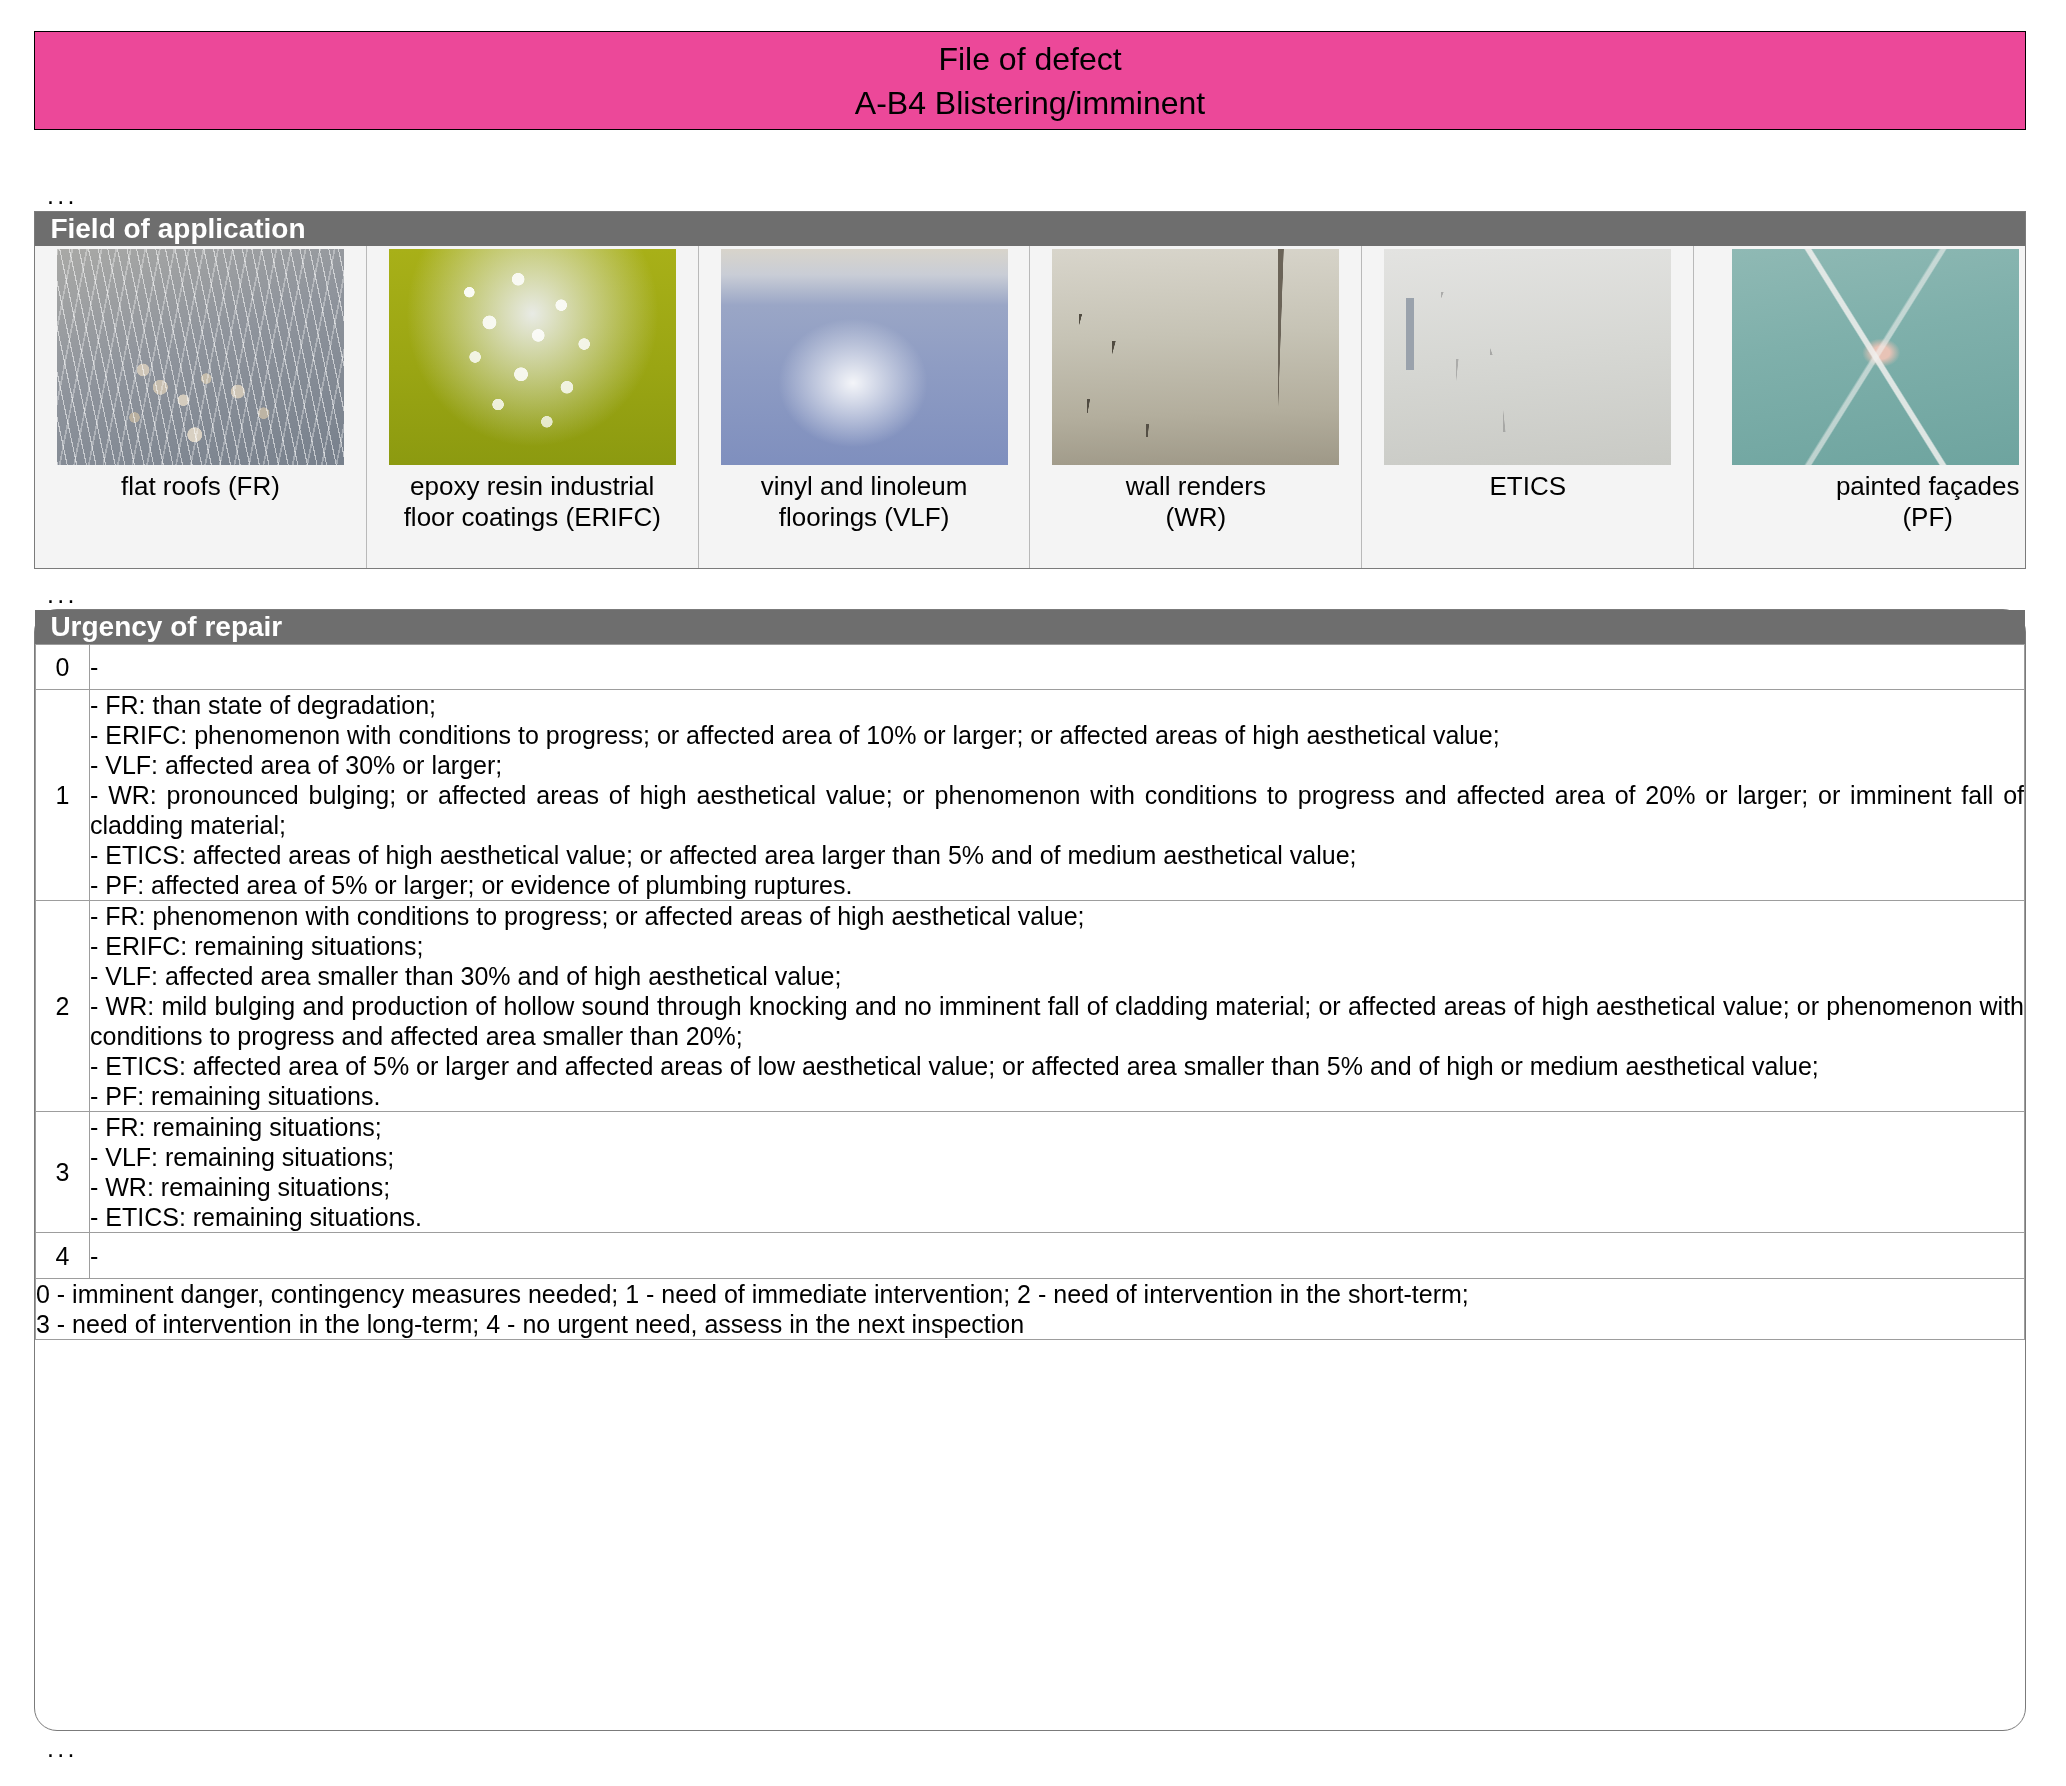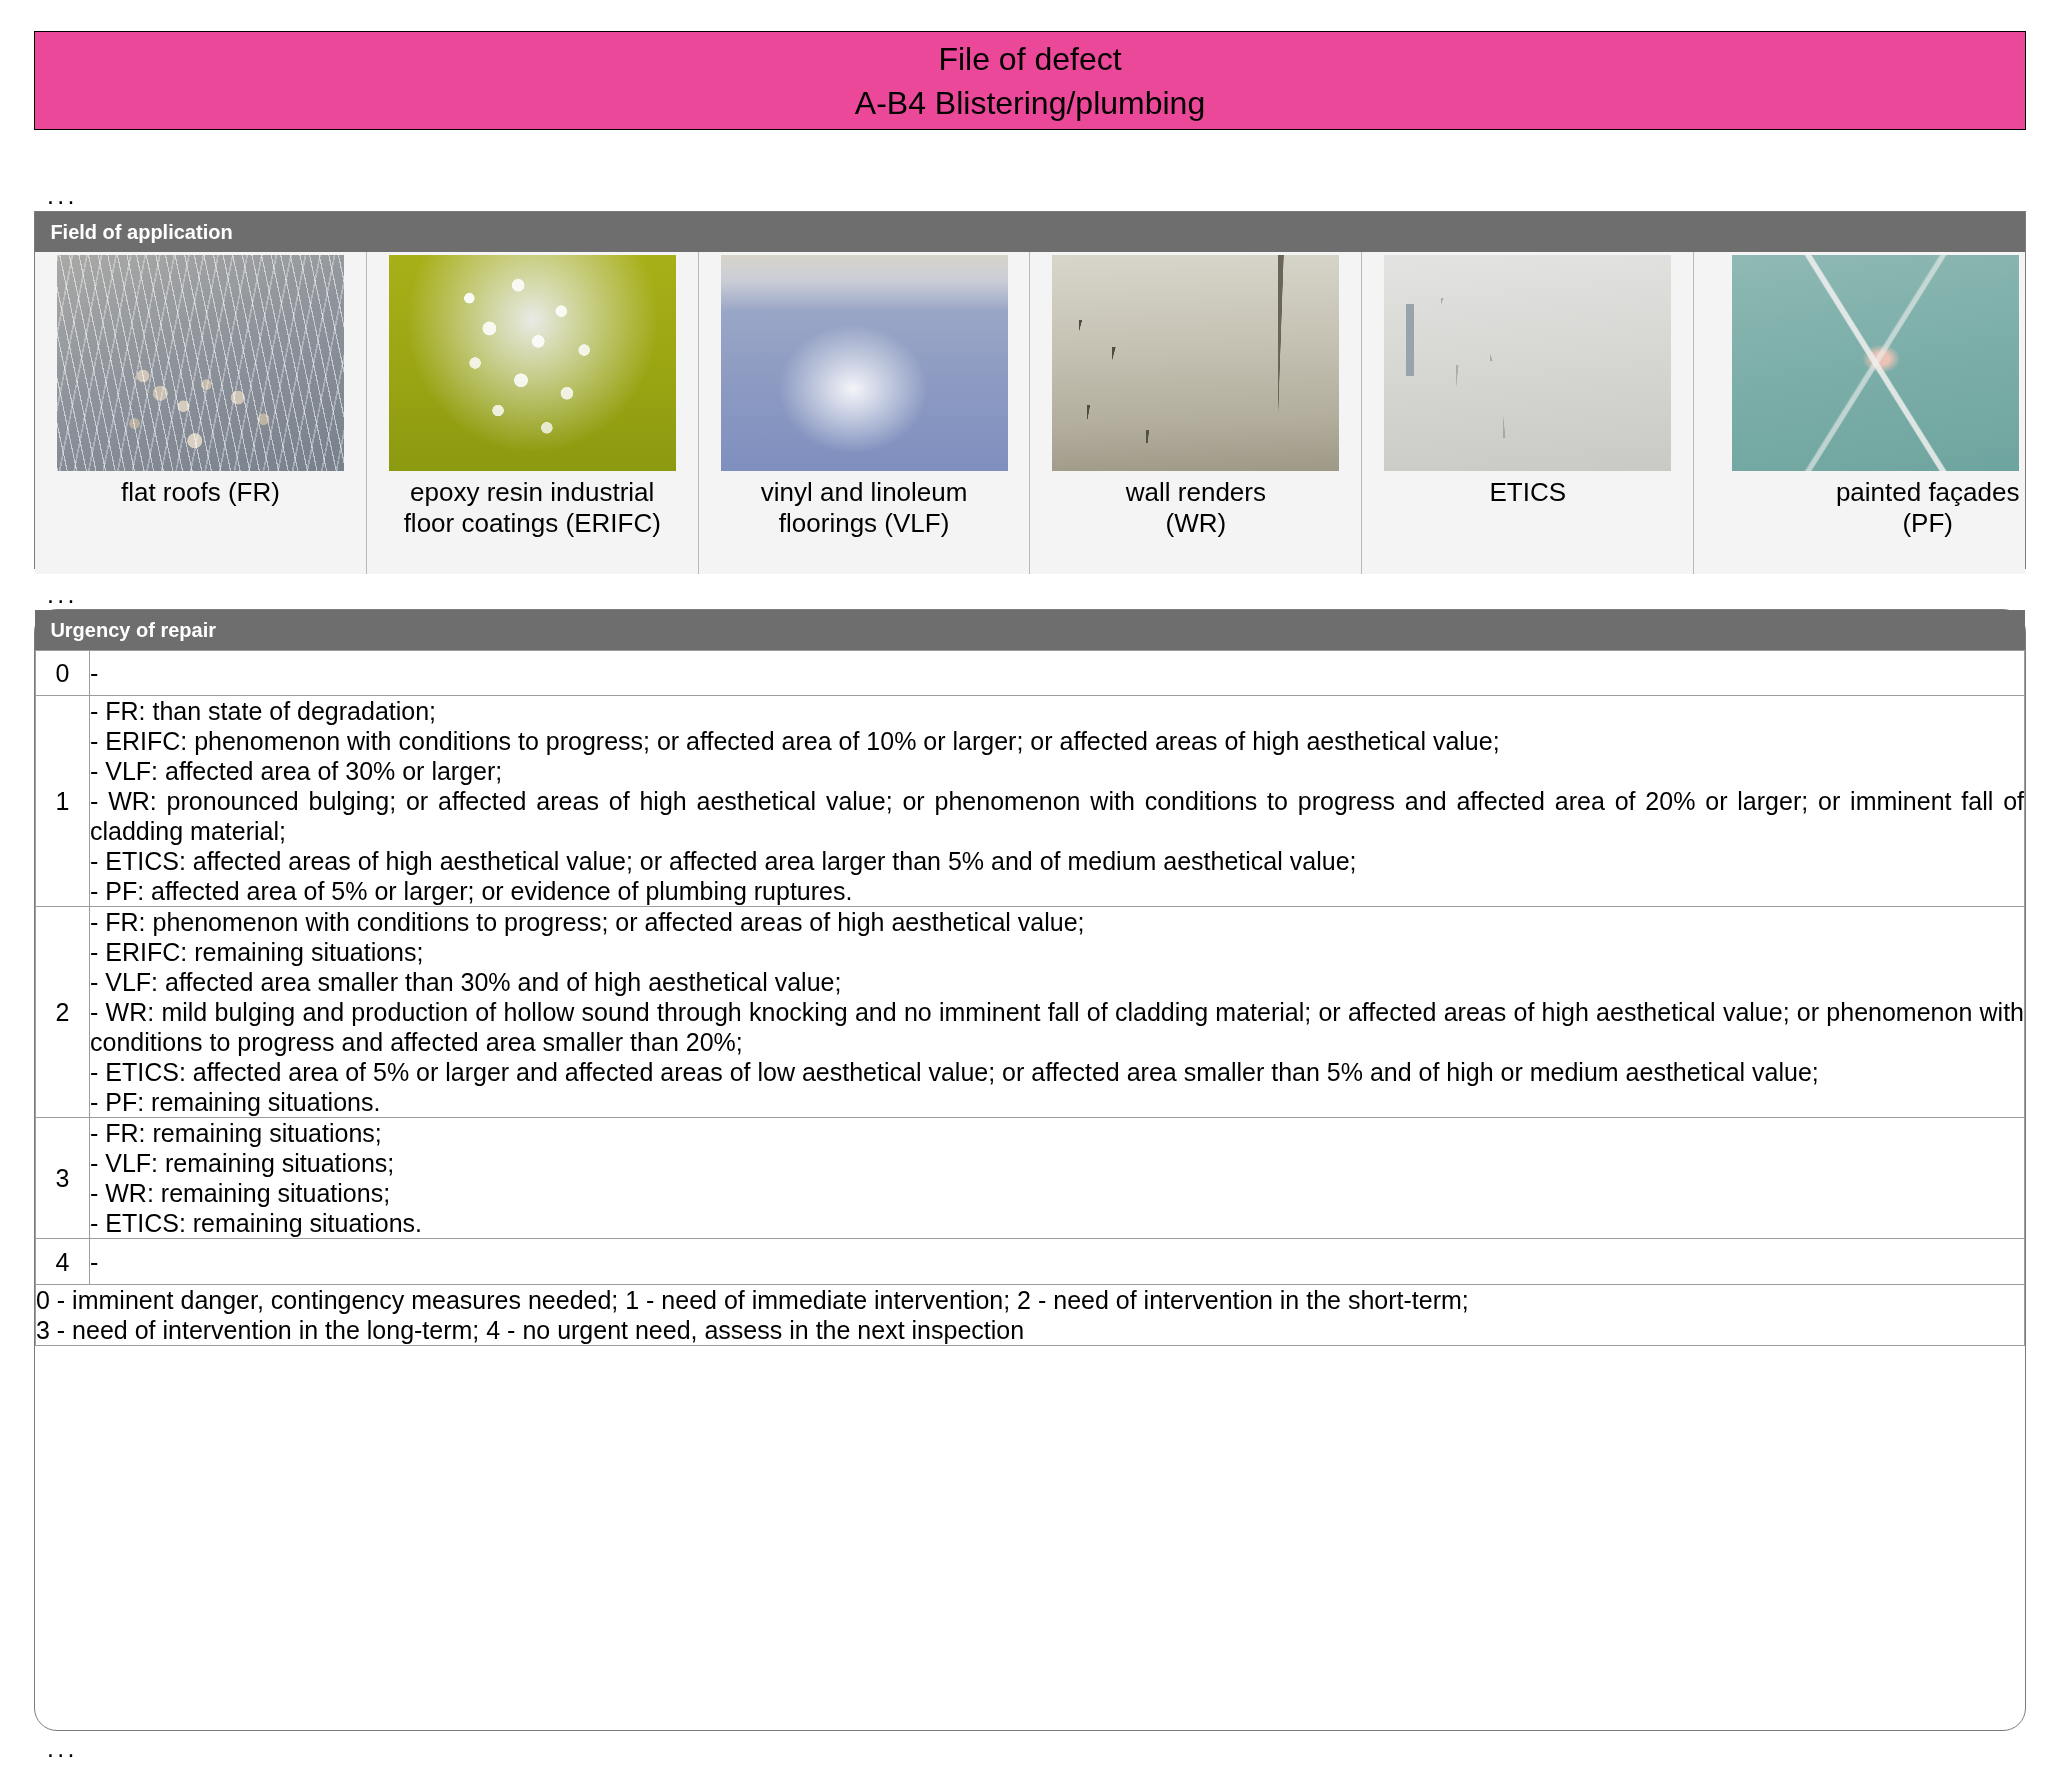--- a/index.html
+++ b/index.html
@@ -61,24 +61,24 @@
   
   .section {
     position: absolute;
     border: 1.7px solid #7b7b7b;
     box-sizing: border-box;
     background: #ffffff;
   }
   .section-header {
     background: #6e6e6e;
     color: #ffffff;
-    font-size: 20px;
+    font-size: 28px;
     font-weight: bold;
     line-height: 34px;
-    height: 40px;
+    height: 34px;
     padding: 0 0 0 15.4px;
     box-sizing: border-box;
     letter-spacing: 0px;
     display: flex;
     align-items: center;
   }
 
   
   #field-section {
     left: 34px;
@@ -230,21 +230,21 @@
   }
   .legend-line { display: block; }
 </style>
 </head>
 <body>
 
 <div class="page">
 
   <div class="title-box">
     <div class="title-line">File of defect</div>
-    <div class="title-line">A-B4 Blistering/plumbing</div>
+    <div class="title-line">A-B4 Blistering/imminent</div>
   </div>
 
   <div class="ellipsis" id="ellipsis-top">...</div>
 
   <div class="section" id="field-section">
     <div class="section-header">Field of application</div>
     <div class="thumb-row">
 
       <div class="thumb-cell">
         <div class="thumb-img">

